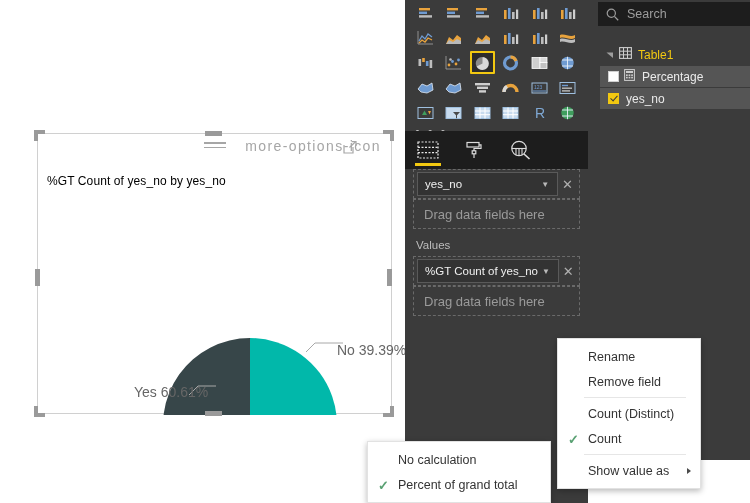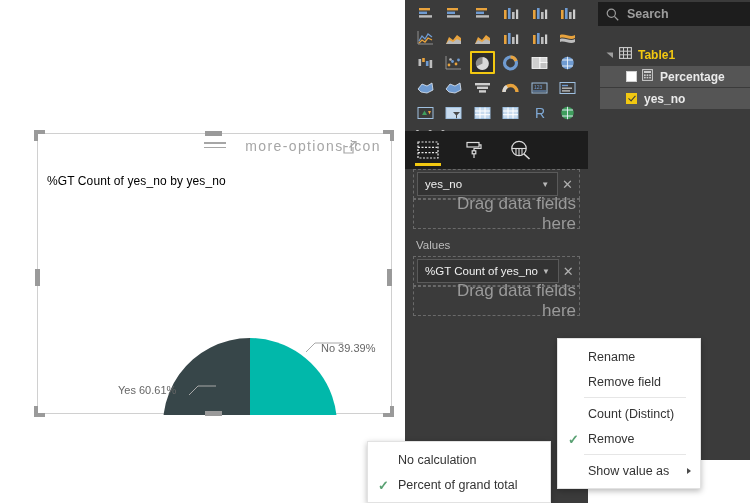--- a/index.html
+++ b/index.html
@@ -33,21 +33,21 @@
 
   
   .handle{position:absolute;background:#9a9a9a;z-index:6;}
   .h-corner{width:11px;height:11px;}
   .h-corner span{position:absolute;background:#fff;}
   .h-mid-h{width:17px;height:5px;}
   .h-mid-v{width:5px;height:17px;}
 
   
   #pie-wrap{position:absolute;left:0;top:0;width:100%;height:100%;}
-  .pie-label{position:absolute;font-size:11px;color:#666666;white-space:nowrap;}
+  .pie-label{position:absolute;font-size:14px;color:#666666;white-space:nowrap;margin-left:16px;}
 
   
   #viz-pane{
     position:absolute;left:405px;top:0;width:183px;height:503px;
     background:#3b3b3b;
   }
   #viz-gallery{position:absolute;left:0;top:0;width:183px;height:128px;background:#3b3b3b;}
   .v-row{display:flex;padding:0 6px;}
   .v-icon{
     width:25px;height:23px;margin:1px 2px;border-radius:1px;
@@ -63,43 +63,43 @@
   }
   .vt{width:46px;height:38px;display:flex;align-items:center;justify-content:center;position:relative;}
   .vt.active:after{content:"";position:absolute;left:10px;right:10px;bottom:3px;height:3px;background:#f2c811;}
 
   #wells{position:absolute;left:0;top:169px;width:183px;bottom:0;padding:0 8px;box-sizing:border-box;}
   .well-label{color:#bdbdbd;font-size:11.5px;margin:10px 0 5px 3px;}
   .well-drop{
     border:1px dashed #6a6a6a;height:30px;box-sizing:border-box;
     display:flex;align-items:center;padding:0 3px;
   }
-  .well-drop .ph{color:#9a9a9a;font-size:17px;padding-left:7px;text-align:right;}
+  .well-drop .ph{color:#9a9a9a;font-size:13px;padding-left:7px;text-align:right;}
   .chip{
     flex:1;height:24px;background:#333333;border:1px solid #5a5a5a;box-sizing:border-box;
     display:flex;align-items:center;color:#f0f0f0;font-size:11.5px;padding:0 4px 0 7px;
   }
   .chip .nm{flex:1;white-space:nowrap;overflow:hidden;}
   .chip .cv{color:#b9b9b9;font-size:8px;padding:0 4px;}
   .chip-x{color:#b0b0b0;font-size:13px;padding:0 3px 0 4px;line-height:13px;}
 
   
-  #fields-pane{position:absolute;left:588px;top:0;width:162px;height:460px;background:#3b3b3b;font-weight:bold;}
+  #fields-pane{position:absolute;left:588px;top:0;width:162px;height:460px;background:#3b3b3b;}
   #search-box{
     position:absolute;left:10px;top:2px;right:0;height:24px;background:#1d1d1d;
     display:flex;align-items:center;padding-left:8px;box-sizing:border-box;
   }
   #search-box .sp{color:#9d9d9d;font-size:12.5px;padding-left:8px;}
   .tbl-row{
     display:flex;align-items:center;height:21px;padding-left:6px;box-sizing:border-box;
   }
   .tbl-name{color:#f2c811;font-size:12px;padding-left:6px;}
   .fld-row{
     display:flex;align-items:center;height:21px;background:#555555;
-    margin:1px 0;padding-left:26px;box-sizing:border-box;
+    margin:1px 0;padding-left:8px;box-sizing:border-box;
   }
   .fld-name{color:#eaeaea;font-size:12px;padding-left:7px;}
   .cbox{width:11px;height:11px;background:#ffffff;border:1px solid #cfcfcf;box-sizing:border-box;}
   .cbox.on{background:#f2c811;border-color:#f2c811;display:flex;align-items:center;justify-content:center;}
   .cbox.on:after{content:"";width:3px;height:6px;border:solid #3b3b3b;border-width:0 1.6px 1.6px 0;transform:rotate(42deg);margin-bottom:2px;}
 
   
   .menu{
     position:absolute;background:#ffffff;border:1px solid #e2e2e2;
     box-shadow:0 2px 6px rgba(0,0,0,.28);z-index:40;
@@ -513,21 +513,21 @@
     </div>
     <div class="mi">
       <span>Remove field</span>
     </div>
     <div class="sep"></div>
     <div class="mi">
       <span>Count (Distinct)</span>
     </div>
     <div class="mi">
       <span class="chk">✓</span>
-      <span>Remove</span>
+      <span>Count</span>
     </div>
     <div class="sep"></div>
     <div class="mi">
       <span>Show value as</span>
       <span class="arw"></span>
     </div>
   </div>
 
 <div class="menu" id="menu-sub">
     <div class="mi">

